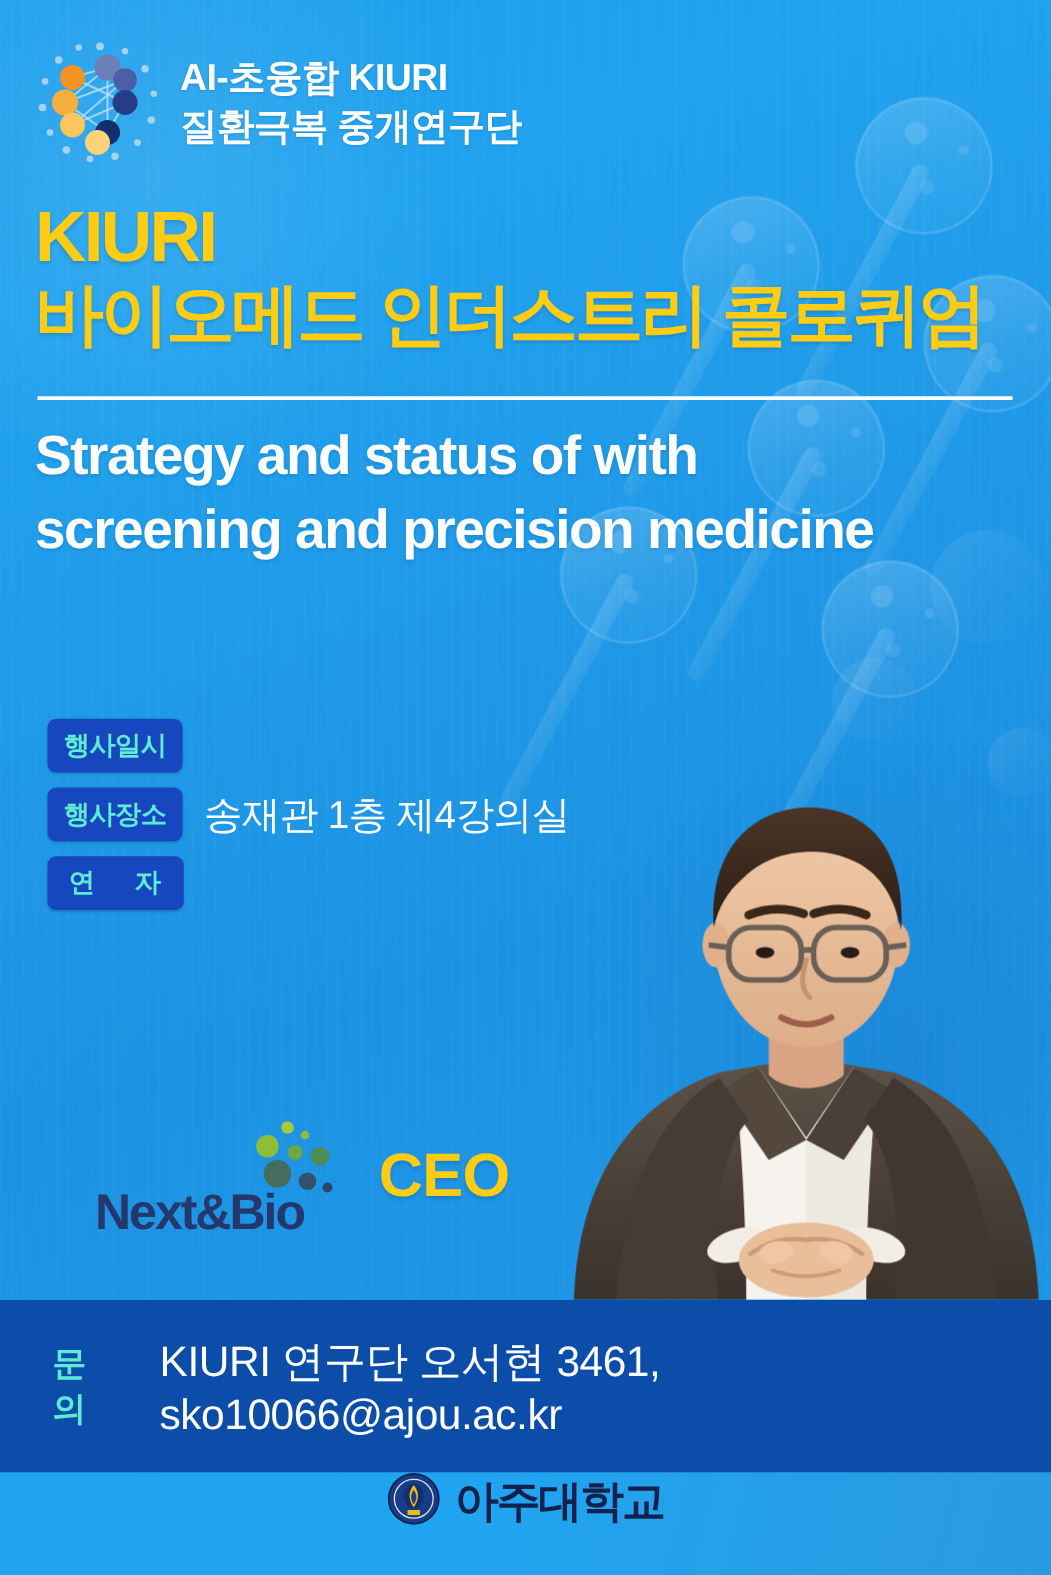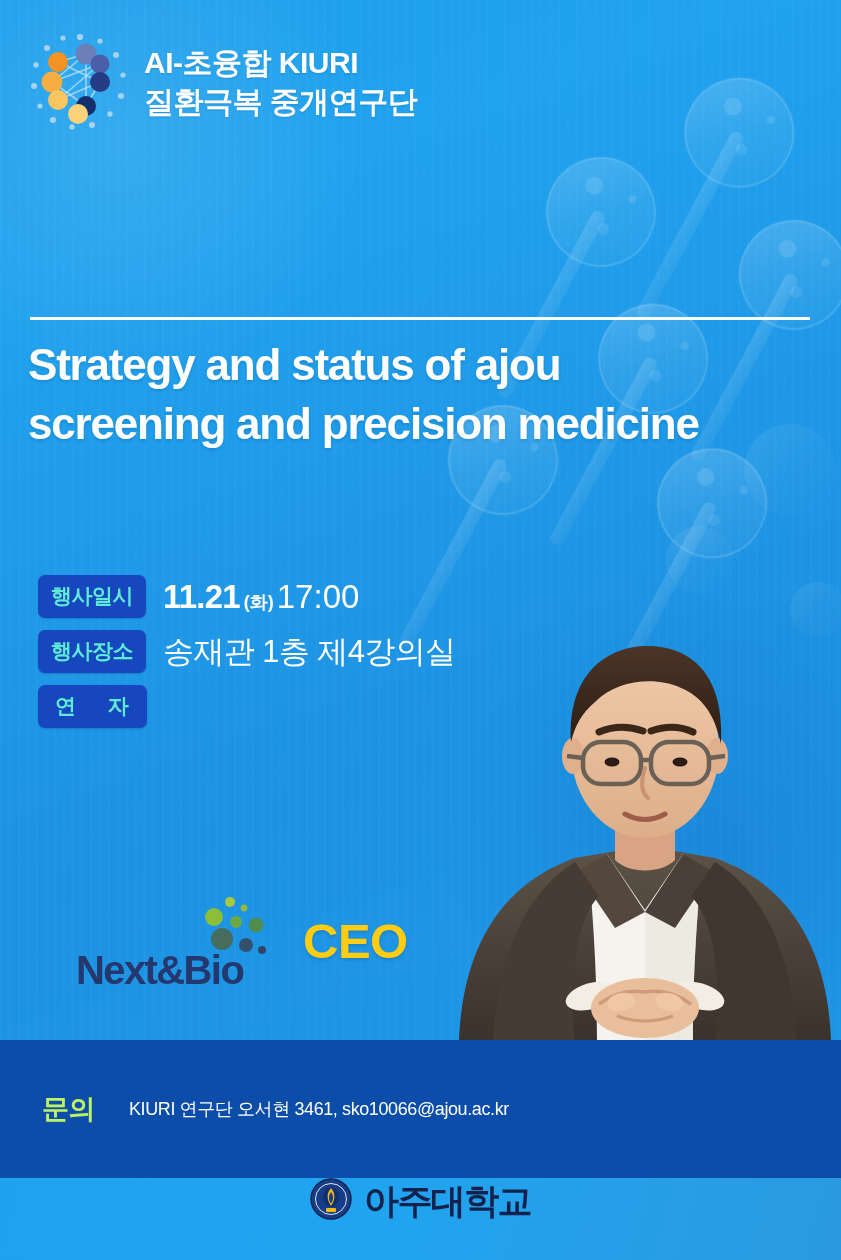--- a/index.html
+++ b/index.html
@@ -146,25 +146,25 @@
   .photo { position:absolute; right:0; bottom:220px; width:392px; height:430px; overflow:hidden; }
   .photo svg { display:block; width:100%; height:100%; }
 
   
   .contact-bar {
     position:absolute; left:0; top:1040px; width:841px; height:138px;
     background:#0B4DA8;
     display:flex; align-items:center;
   }
   .contact-label {
-    color:#bef264; font-size:27px; font-weight:bold;
+    color:#5eead4; font-size:27px; font-weight:bold;
     letter-spacing:-0.5px; margin-left:42px;
   }
   .contact-text {
-    color:#ffffff; font-size:18px; font-weight:normal;
+    color:#ffffff; font-size:34px; font-weight:normal;
     letter-spacing:-0.4px; margin-left:34px;
   }
 
   
   .uni-strip {
     position:absolute; left:0; top:1178px; width:841px; height:82px;
     background:linear-gradient(105deg,#1fa2ef 0%,#21a4f0 45%,#2a9ae0 100%);
     display:flex; align-items:flex-start; justify-content:center; gap:12px;
   }
   .uni-seal { width:42px; height:42px; flex:0 0 auto; }
@@ -262,34 +262,35 @@
       <circle cx="24" cy="52" r="10.5" fill="#F7AE41"></circle>
       <circle cx="30" cy="70" r="10" fill="#FBC55F"></circle>
       <circle cx="50" cy="84" r="10" fill="#FCD279"></circle>
     </svg>
     <div class="header-text">
       <div>AI-초융합 KIURI</div>
       <div>질환극복 중개연구단</div>
     </div>
   </div>
 
+  <div class="title-block">
+    <div class="title-line l1">KIURI</div>
+    <div class="title-line l2">바이오메드 인더스트리 콜로퀴엄</div>
+  </div>
   <div class="divider"></div>
 
   <div class="subtitle">
-    <div>Strategy and status of ajou</div>
+    <div>Strategy and status of with</div>
     <div>screening and precision medicine</div>
   </div>
 
   <div class="info">
 
     <div class="info-row">
       <div class="badge">행사일시</div>
-      <div class="info-value">
-        <span class="dt-day">11.21</span><span class="dt-wd">(화)</span><span class="dt-time">17:00</span>
-      </div>
     </div>
 
     <div class="info-row">
       <div class="badge">행사장소</div>
       <div class="info-value venue">송재관 1층 제4강의실</div>
     </div>
 
     <div class="info-row">
       <div class="badge speaker-badge">연 자</div>
     </div>

